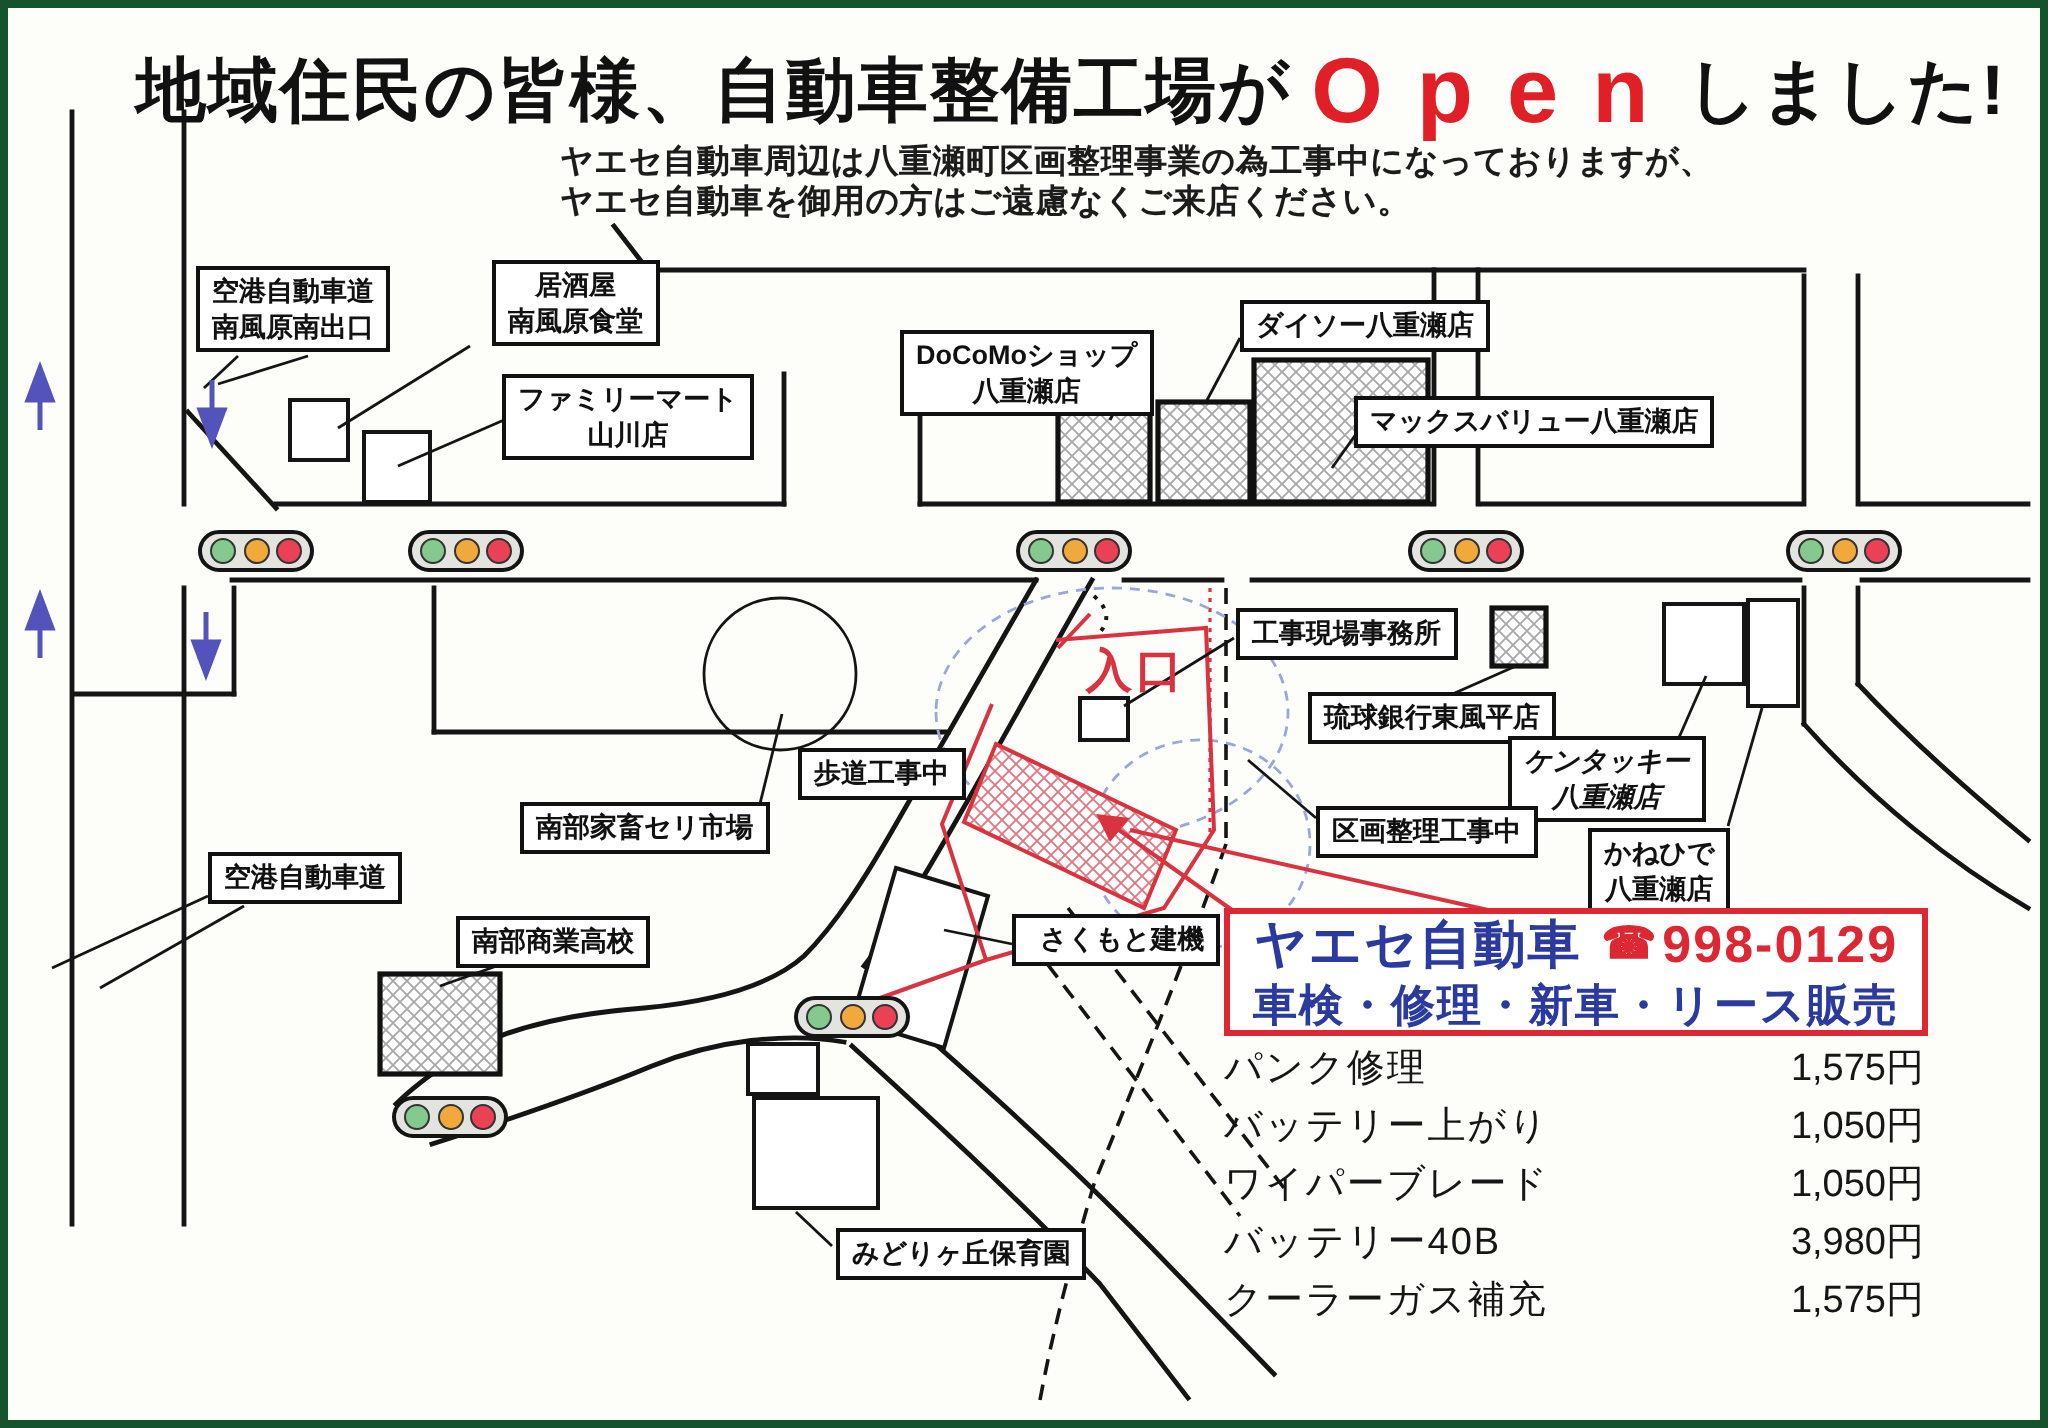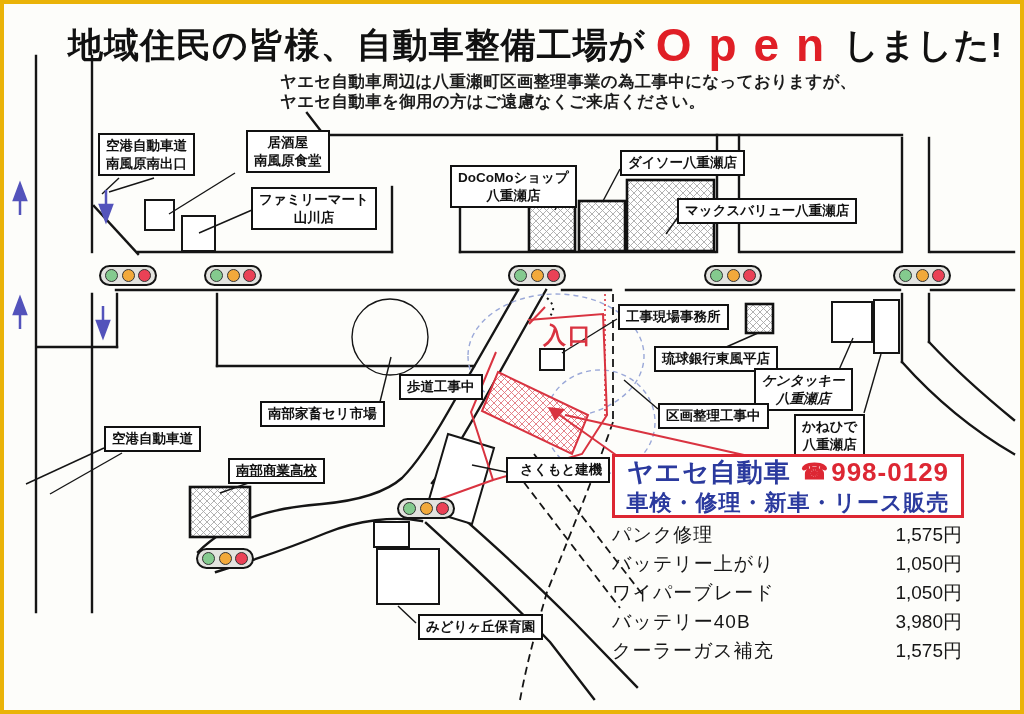--- a/index.html
+++ b/index.html
@@ -1,19 +1,19 @@
 <!DOCTYPE html>
 <html style="--open-red: #e01f26; --shop-blue: #2b3a9e; --shop-red: #dd2733; --entrance-red: #d93340; --signal-green: #84ca8e; --signal-yellow: #f2a93b; --signal-red: #ea4156; --arrow-blue: #5353bb;"><head>
 <meta charset="utf-8">
 <style>
   html,body{margin:0;padding:0;background:#888;}
   .page{
     position:relative;width:1024px;height:714px;background:#fdfdfa;
     font-family:"Liberation Sans",sans-serif;overflow:hidden;
-    border:4px solid #eab308;box-sizing:border-box;margin:0 auto;
+    border:4px solid #14532d;box-sizing:border-box;margin:0 auto;
   }
   svg.map-art{position:absolute;left:0;top:0;width:1016px;height:706px;}
 
   
   .headline{position:absolute;left:64px;top:14px;display:flex;align-items:center;white-space:nowrap;}
   .headline .hl-black{font-size:35px;font-weight:bold;color:#111;letter-spacing:1px;}
   .headline .hl-open{font-size:46px;font-weight:bold;color:var(--open-red);letter-spacing:17px;margin:0 2px 0 10px;}
 
   
   .notice{position:absolute;left:276px;top:68px;font-size:16.5px;font-weight:600;color:#1c1c1c;line-height:19.5px;letter-spacing:0.3px;white-space:nowrap;}
@@ -231,21 +231,21 @@
   <div class="mlabel" style="left:614px;top:300px;">工事現場事務所</div>
   <div class="mlabel" style="left:650px;top:342px;">琉球銀行東風平店</div>
   <div class="mlabel" style="left:750px;top:364px;font-style:italic;">ケンタッキー
 八重瀬店</div>
   <div class="mlabel" style="left:790px;top:410px;">かねひで
 八重瀬店</div>
   <div class="mlabel" style="left:654px;top:399px;">区画整理工事中</div>
   <div class="mlabel" style="left:395px;top:370px;">歩道工事中</div>
   <div class="mlabel" style="left:256px;top:397px;">南部家畜セリ市場</div>
   <div class="mlabel" style="left:100px;top:422px;">空港自動車道</div>
-  <div class="mlabel" style="left:224px;top:454px;text-decoration:underline;">南部商業高校</div>
+  <div class="mlabel" style="left:224px;top:454px;">南部商業高校</div>
   <div class="mlabel" style="left:502px;top:453px;padding-left:12px;">さくもと建機</div>
   <div class="mlabel" style="left:414px;top:610px;">みどりヶ丘保育園</div>
   <div class="mlabel nobox entrance" style="left:533px;top:315px;">入口</div>
 
   <div class="tl" style="left:95px;top:261px;">
       <i class="g"></i>
       <i class="y"></i>
       <i class="r"></i>
     </div>
   <div class="tl" style="left:200px;top:261px;">

